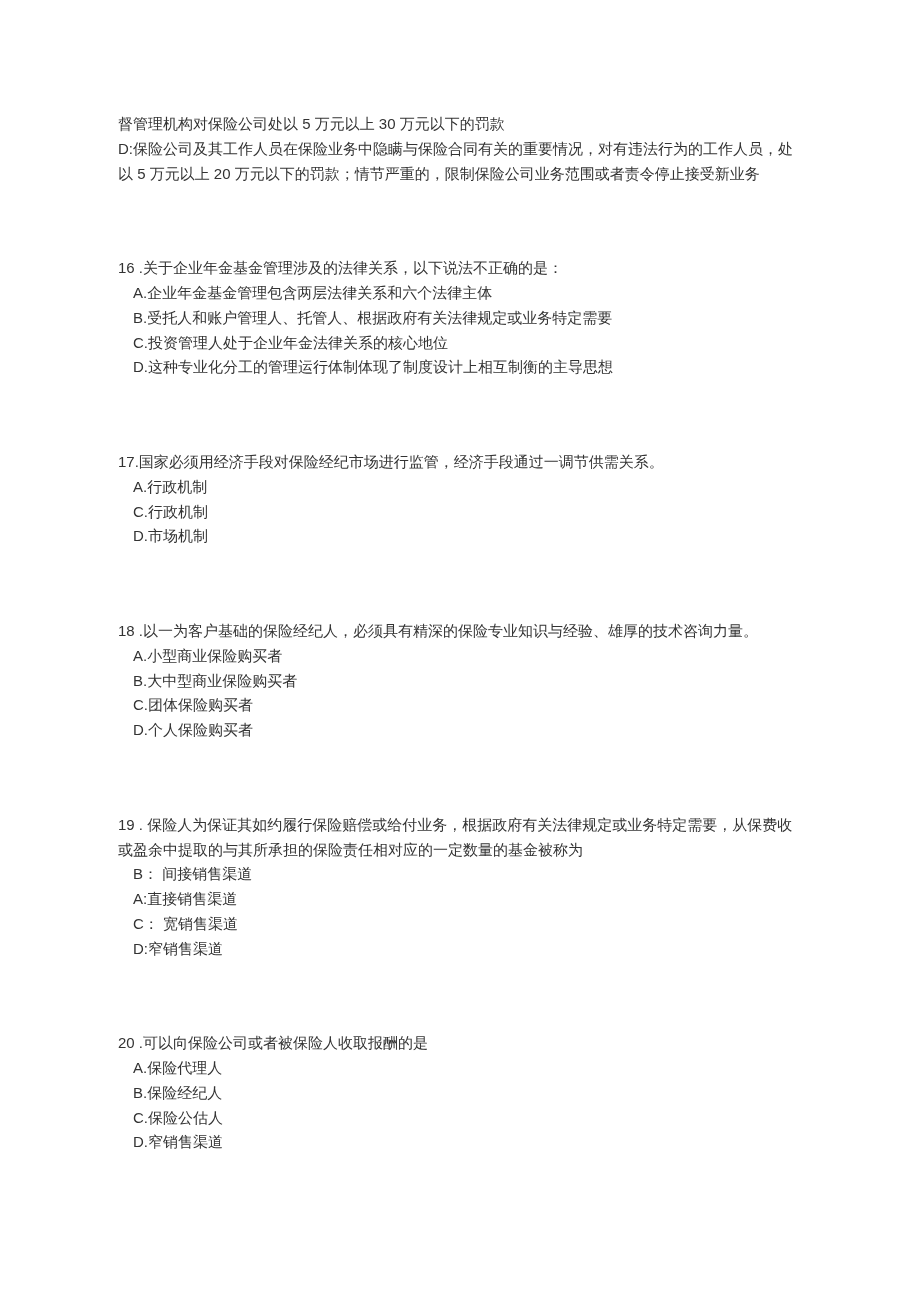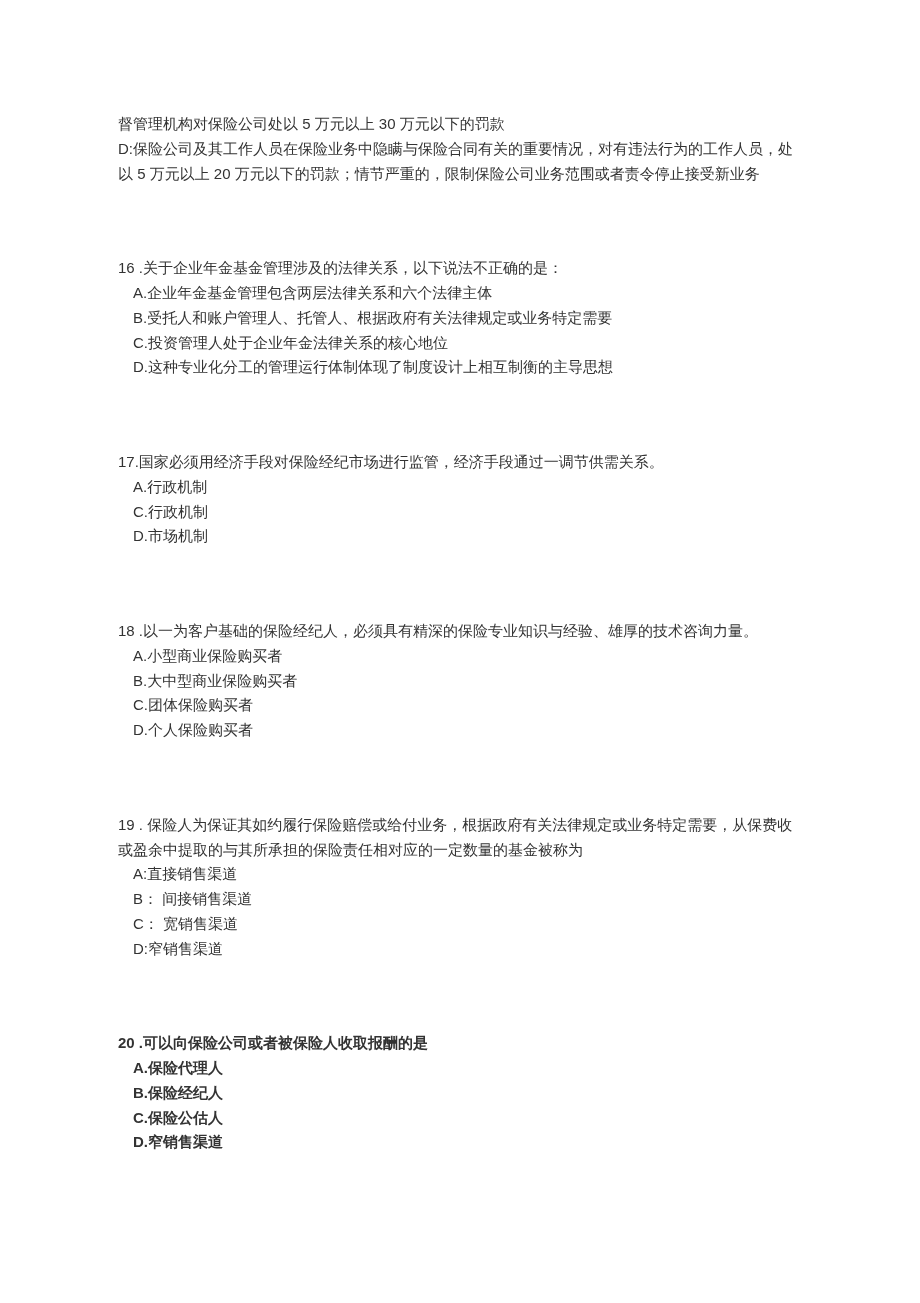--- a/index.html
+++ b/index.html
@@ -22,21 +22,20 @@
   .option {
     margin: 0;
     padding-left: 1em;
     text-indent: 0;
   }
   .block {
     margin-bottom: 70px;
   }
   .block:last-child {
     margin-bottom: 0;
-    font-weight: bold;
   }
   .continuation {
     padding-left: 0;
   }
 </style>
 </head>
 <body>
 
 <div class="block">
   <p class="stem continuation">督管理机构对保险公司处以 5 万元以上 30 万元以下的罚款</p>
@@ -61,22 +60,22 @@
 <div class="block">
   <p class="stem">18 .以一为客户基础的保险经纪人，必须具有精深的保险专业知识与经验、雄厚的技术咨询力量。</p>
   <p class="option">A.小型商业保险购买者</p>
   <p class="option">B.大中型商业保险购买者</p>
   <p class="option">C.团体保险购买者</p>
   <p class="option">D.个人保险购买者</p>
 </div>
 
 <div class="block">
   <p class="stem">19 . 保险人为保证其如约履行保险赔偿或给付业务，根据政府有关法律规定或业务特定需要，从保费收或盈余中提取的与其所承担的保险责任相对应的一定数量的基金被称为</p>
+  <p class="option">B： 间接销售渠道</p>
   <p class="option">A:直接销售渠道</p>
-  <p class="option">B： 间接销售渠道</p>
   <p class="option">C： 宽销售渠道</p>
   <p class="option">D:窄销售渠道</p>
 </div>
 
 <div class="block">
   <p class="stem">20 .可以向保险公司或者被保险人收取报酬的是</p>
   <p class="option">A.保险代理人</p>
   <p class="option">B.保险经纪人</p>
   <p class="option">C.保险公估人</p>
   <p class="option">D.窄销售渠道</p>

